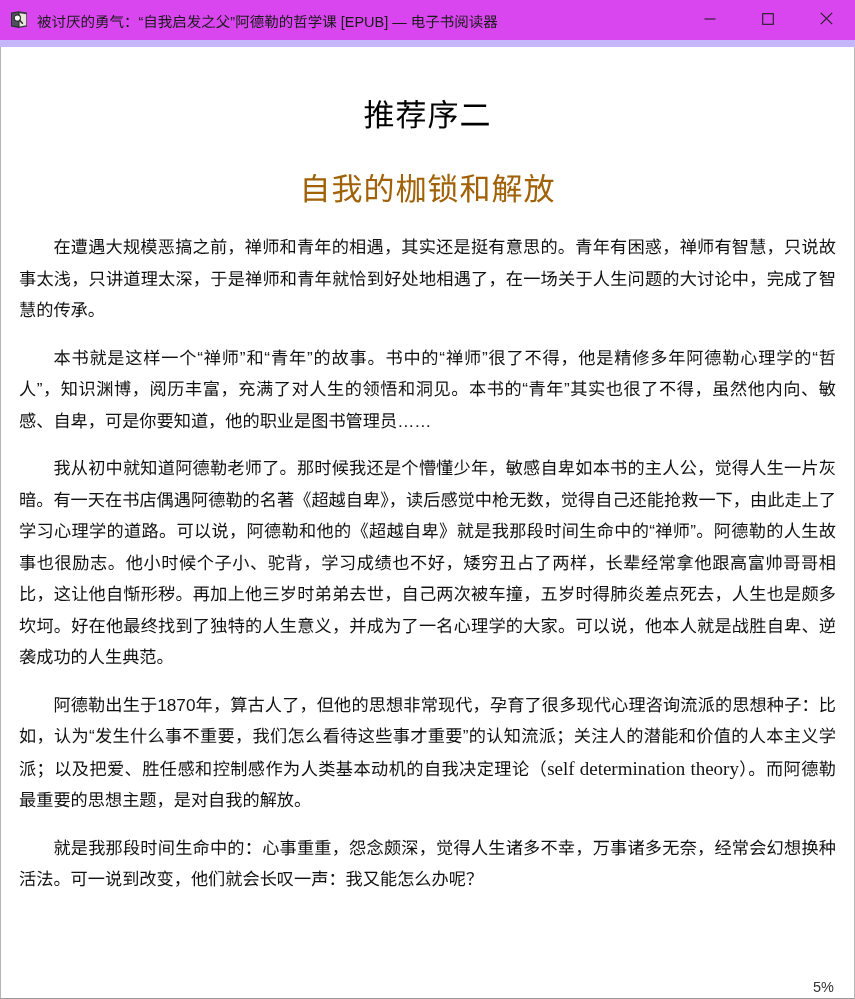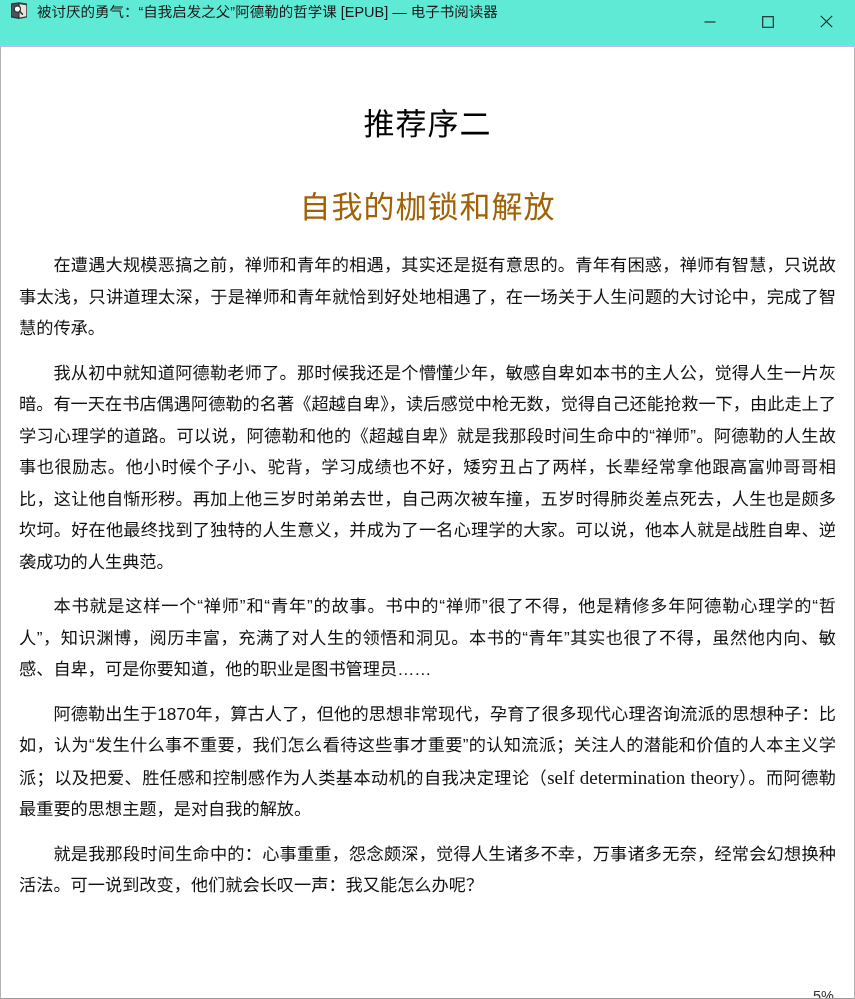--- a/index.html
+++ b/index.html
@@ -24,25 +24,25 @@
     background: #ffffff;
     display: flex;
     flex-direction: column;
   }
 
   
   .titlebar {
     position: relative;
     height: 47px;
     flex: 0 0 47px;
-    background: #5eead4;
-    display: flex;
-    align-items: flex-start;
-    box-sizing: border-box;
-    border-bottom: 2px solid #c4b5fd;
+    background: #d946ef;
+    display: flex;
+    align-items: center;
+    box-sizing: border-box;
+    border-bottom: 7px solid #c4b5fd;
   }
   .titlebar-left {
     display: flex;
     align-items: center;
     padding-left: 9px;
     min-width: 0;
     flex: 1 1 auto;
     overflow: hidden;
   }
   .app-icon {
@@ -95,21 +95,21 @@
     padding: 0 18px 0 18px;
     box-sizing: border-box;
     height: 100%;
     position: relative;
   }
 
   h1.chapter-label {
     font-size: 31px;
     font-weight: 400;
     text-align: center;
-    margin: 13px;
+    margin: 4px;
     padding-top: 46px;
     line-height: 1.2;
     color: #000000;
     letter-spacing: 1px;
     font-family: "Liberation Sans", "DejaVu Sans", sans-serif;
   }
   h2.chapter-title {
     font-size: 31px;
     font-weight: 400;
     text-align: center;
@@ -118,21 +118,21 @@
     line-height: 1.2;
     color: #a16207;
     letter-spacing: 1px;
     font-family: "Liberation Sans", "DejaVu Sans", sans-serif;
   }
 
   .body-text {
     margin-top: 24px;
   }
   p.para {
-    margin: 4px 0 13px 0;
+    margin: 16px 0 13px 0;
     font-size: 17.2px;
     line-height: 31.5px;
     color: #111111;
     text-indent: 2em;
     text-align: justify;
     text-justify: inter-ideograph;
     font-family: "Liberation Sans", "DejaVu Sans", sans-serif;
     letter-spacing: 0px;
     word-break: break-all;
   }
@@ -196,22 +196,22 @@
   </div>
 
   <div class="page">
     <div class="page-inner">
 
       <h1 class="chapter-label">推荐序二</h1>
       <h2 class="chapter-title">自我的枷锁和解放</h2>
 
       <div class="body-text">
         <p class="para">在遭遇大规模恶搞之前，禅师和青年的相遇，其实还是挺有意思的。青年有困惑，禅师有智慧，只说故事太浅，只讲道理太深，于是禅师和青年就恰到好处地相遇了，在一场关于人生问题的大讨论中，完成了智慧的传承。</p>
+        <p class="para">本书就是这样一个“禅师”和“青年”的故事。书中的“禅师”很了不得，他是精修多年阿德勒心理学的“哲人”，知识渊博，阅历丰富，充满了对人生的领悟和洞见。本书的“青年”其实也很了不得，虽然他内向、敏感、自卑，可是你要知道，他的职业是图书管理员……</p>
         <p class="para">我从初中就知道阿德勒老师了。那时候我还是个懵懂少年，敏感自卑如本书的主人公，觉得人生一片灰暗。有一天在书店偶遇阿德勒的名著《超越自卑》，读后感觉中枪无数，觉得自己还能抢救一下，由此走上了学习心理学的道路。可以说，阿德勒和他的《超越自卑》就是我那段时间生命中的“禅师”。阿德勒的人生故事也很励志。他小时候个子小、驼背，学习成绩也不好，矮穷丑占了两样，长辈经常拿他跟高富帅哥哥相比，这让他自惭形秽。再加上他三岁时弟弟去世，自己两次被车撞，五岁时得肺炎差点死去，人生也是颇多坎坷。好在他最终找到了独特的人生意义，并成为了一名心理学的大家。可以说，他本人就是战胜自卑、逆袭成功的人生典范。</p>
-        <p class="para">本书就是这样一个“禅师”和“青年”的故事。书中的“禅师”很了不得，他是精修多年阿德勒心理学的“哲人”，知识渊博，阅历丰富，充满了对人生的领悟和洞见。本书的“青年”其实也很了不得，虽然他内向、敏感、自卑，可是你要知道，他的职业是图书管理员……</p>
         <p class="para"><span>阿德勒出生于1870年，算古人了，但他的思想非常现代，孕育了很多现代心理咨询流派的思想种子：比如，认为“发生什么事不重要，我们怎么看待这些事才重要”的认知流派；关注人的潜能和价值的人本主义学派；以及把爱、胜任感和控制感作为人类基本动机的自我决定理论（</span><span class="latin">self determination theory</span><span>）。而阿德勒最重要的思想主题，是对自我的解放。</span></p>
         <p class="para">就是我那段时间生命中的：心事重重，怨念颇深，觉得人生诸多不幸，万事诸多无奈，经常会幻想换种活法。可一说到改变，他们就会长叹一声：我又能怎么办呢？</p>
       </div>
 
       <div class="progress">5%</div>
     </div>
   </div>
 
 </div>
 

